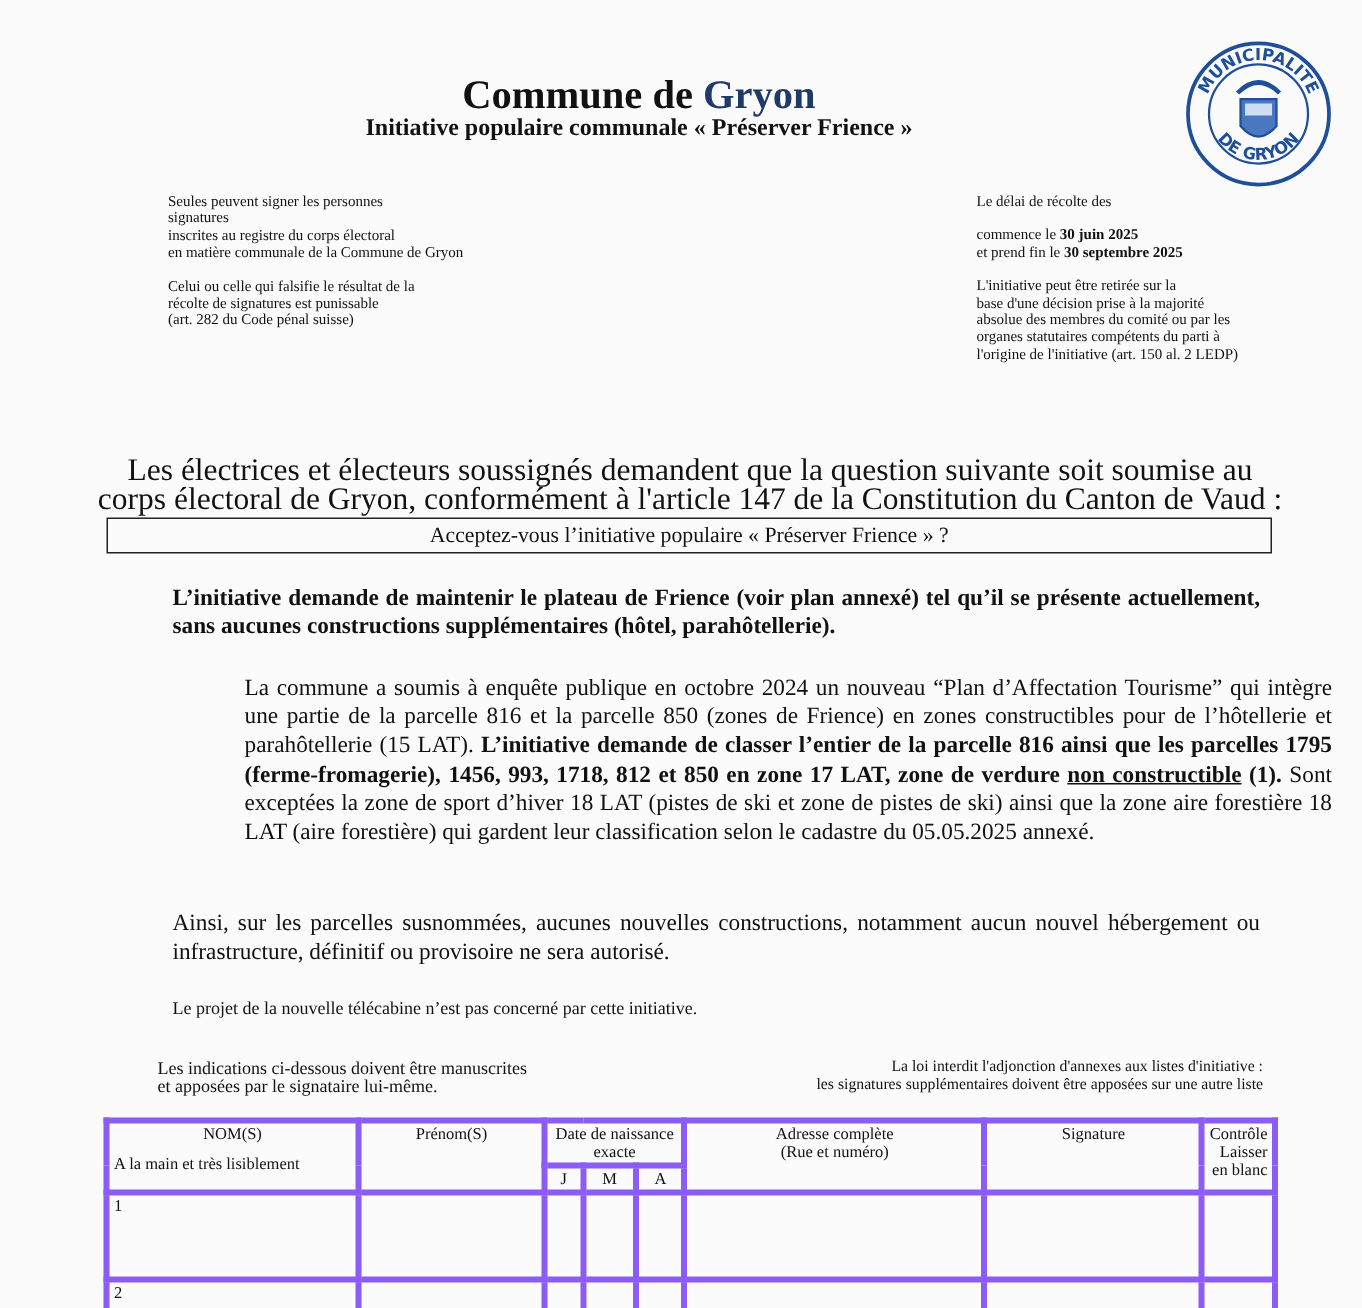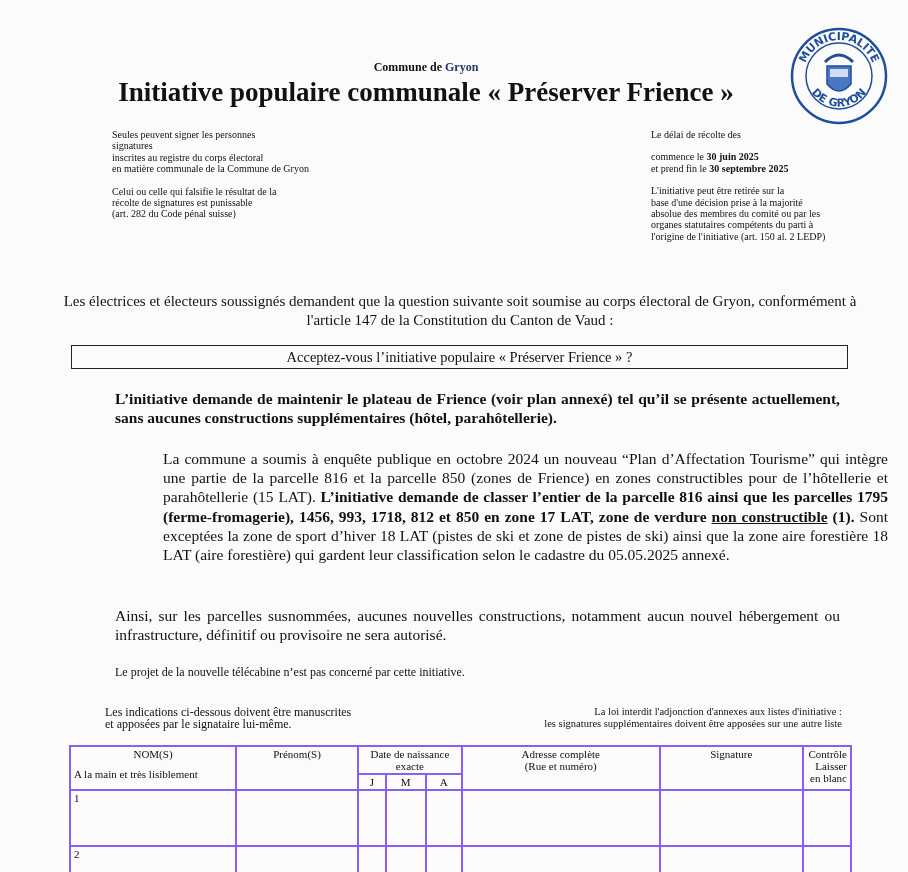--- a/index.html
+++ b/index.html
@@ -1,37 +1,37 @@
 <!DOCTYPE html>
 <html><head>
 <meta charset="utf-8">
 <style>
   html,body{margin:0;padding:0;}
   body{width:908px;height:872px;overflow:hidden;background:#fbfbfb;color:#111;font-family:"Liberation Serif",serif;position:relative;}
   .abs{position:absolute;}
-  .title1{left:0;width:852px;top:60px;text-align:center;font-weight:bold;font-size:12px;}
+  .title1{left:0;width:852px;top:48px;text-align:center;font-weight:bold;font-size:27px;}
   .title1 .blue{color:#1f3a66;}
-  .title2{left:0;width:852px;top:77px;text-align:center;font-weight:bold;font-size:27px;}
+  .title2{left:0;width:852px;top:77px;text-align:center;font-weight:bold;font-size:16px;}
   .small{font-size:10px;line-height:11.4px;margin-left:32px;}
   .left-note{left:80px;top:129px;width:300px;}
   .right-note{left:619px;top:129px;width:240px;}
   .gap{height:11px;}
   .stamp{left:789px;top:26px;width:100px;height:100px;}
-  .intro{left:60px;width:800px;top:292px;text-align:center;font-size:15px;line-height:19px;}
+  .intro{left:60px;width:800px;top:304px;text-align:center;font-size:21px;line-height:19px;}
   .qbox{left:71px;top:345px;width:775px;height:22px;border:1px solid #222;text-align:center;font-weight:normal;font-size:14.5px;line-height:22px;}
   .p1{left:115px;top:389px;width:725px;font-weight:bold;font-size:15.5px;line-height:19px;text-align:justify;}
   .p2{left:115px;top:449px;width:725px;font-size:15.5px;line-height:19.2px;text-align:justify;margin-left:48px;}
   .p2 b{font-weight:bold;}
   .p2 u{text-decoration:underline;}
   .p3{left:115px;top:606px;width:725px;font-size:15.5px;line-height:19px;text-align:justify;}
   .p4{left:115px;top:665px;width:725px;font-size:12px;}
   .fn-left{left:105px;top:706px;font-size:12px;line-height:12px;}
   .fn-right{left:440px;top:706px;width:402px;text-align:right;font-size:10.5px;line-height:12px;}
   table.sig{position:absolute;left:69px;top:745px;width:783px;border-collapse:collapse;font-size:11px;}
-  table.sig td,table.sig th{border:2px solid #8b5cf6;font-weight:normal;vertical-align:top;padding:1px 3px;}
+  table.sig td,table.sig th{border:4px solid #8b5cf6;font-weight:normal;vertical-align:top;padding:1px 3px;}
   th.c{text-align:center;}
   .row1 td{height:52px;}
   .row2 td{height:30px;}
 </style>
 </head>
 <body>
 
 <div class="abs title1"><span>Commune de </span><span class="blue">Gryon</span></div>
 <div class="abs title2">Initiative populaire communale « Préserver Frience »</div>
 

